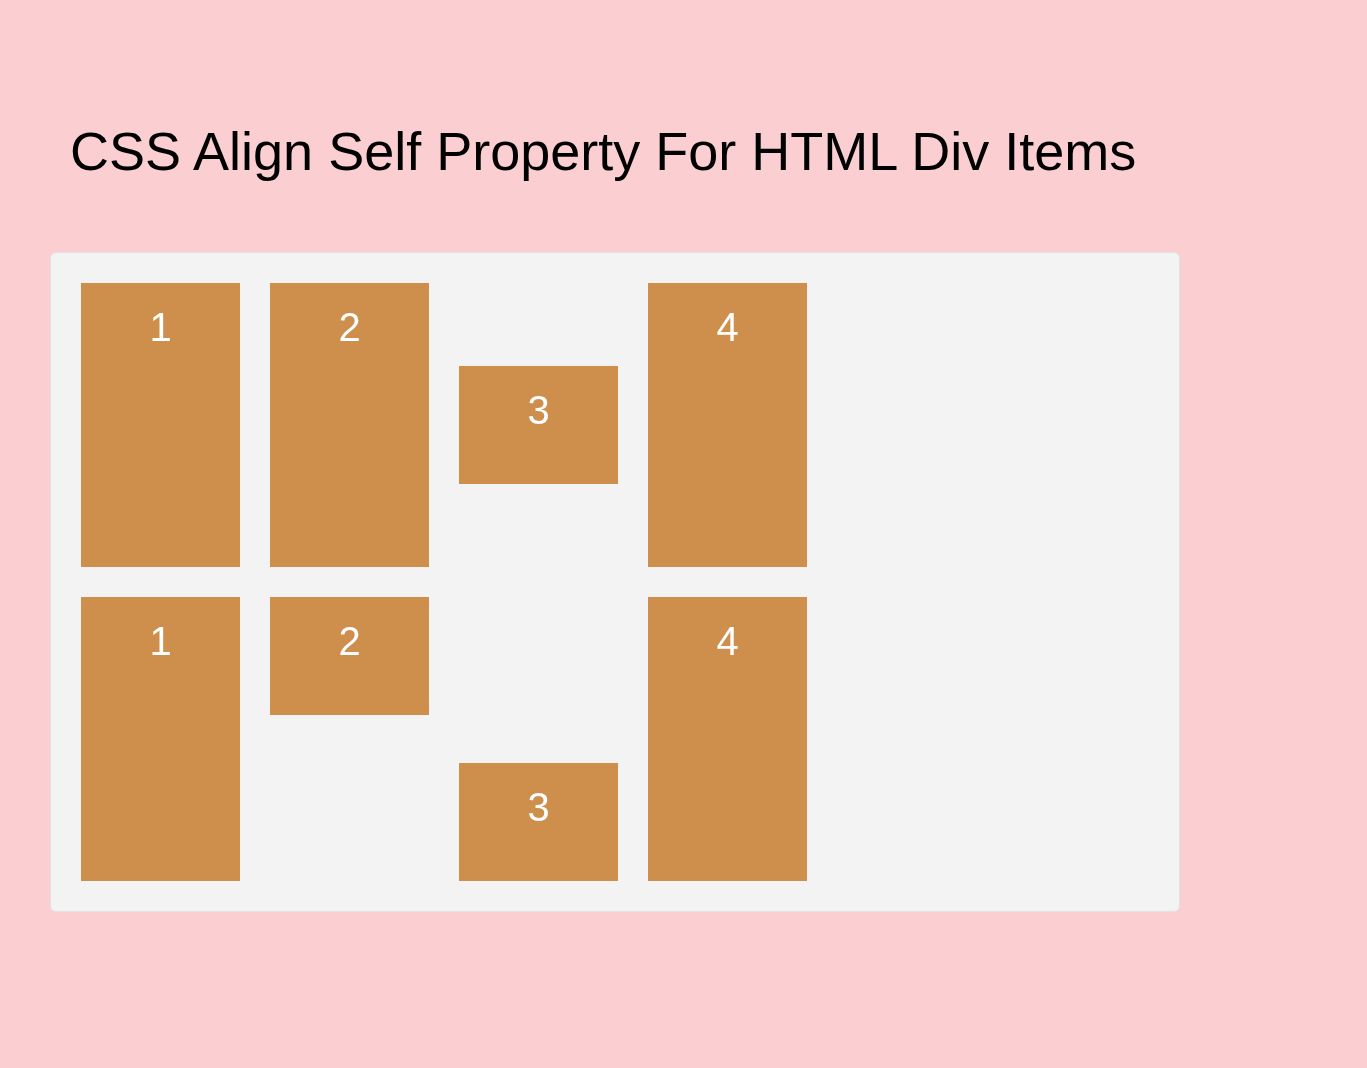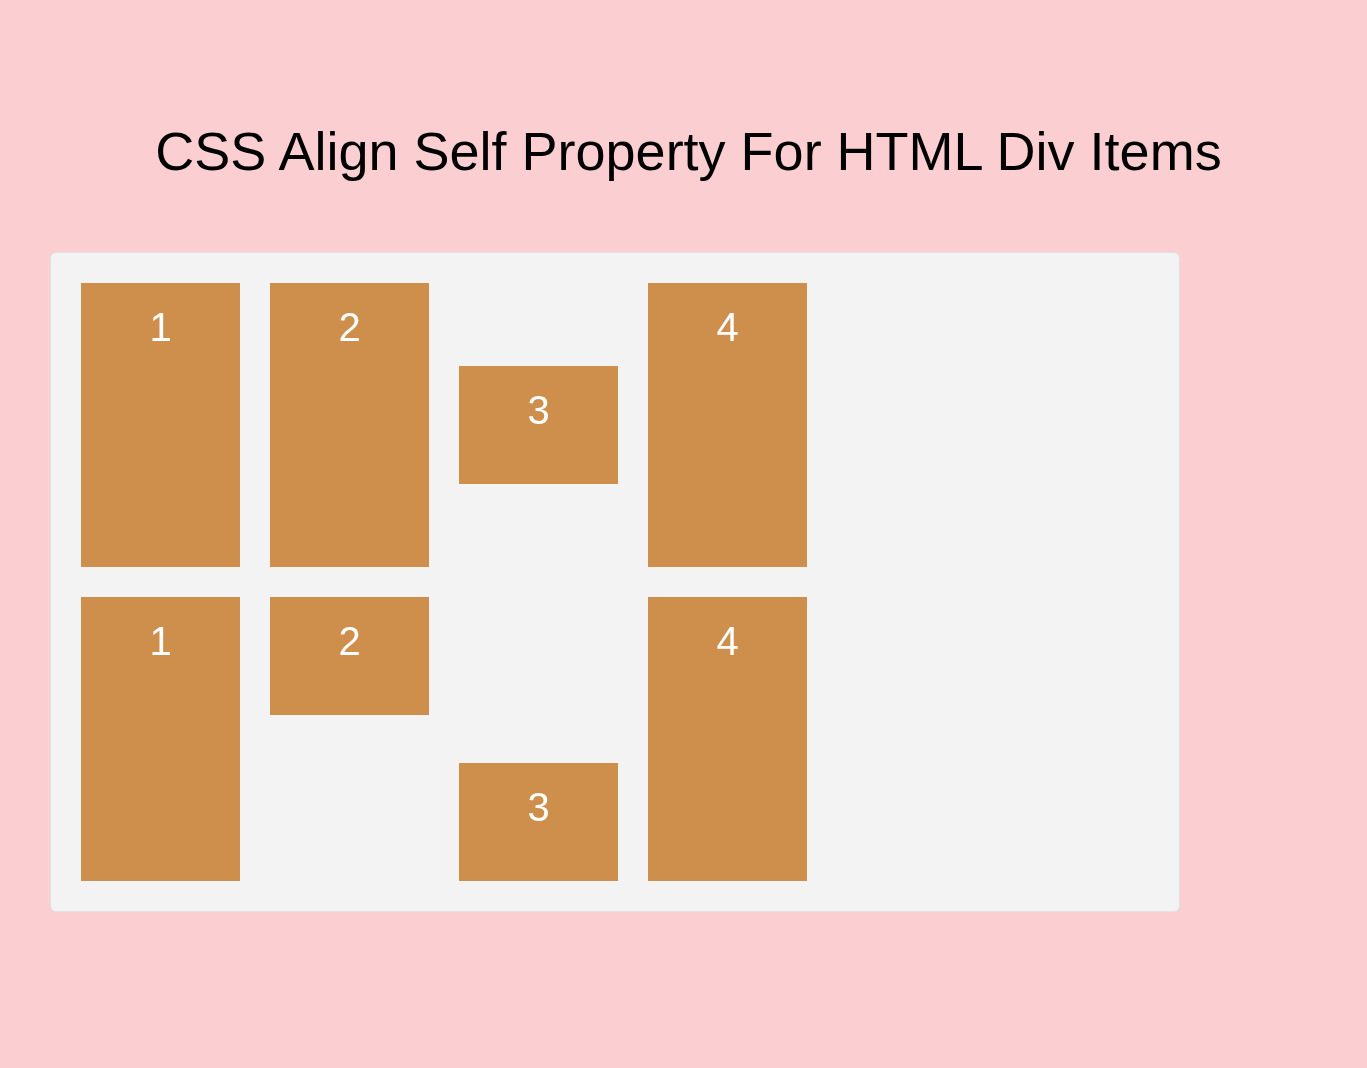--- a/index.html
+++ b/index.html
@@ -9,21 +9,20 @@
     font-family: Arial, Helvetica, sans-serif;
     padding: 60px;
   }
   .title {
     font-size: 54px;
     font-weight: 400;
     color: #000;
     margin-top: 60px;
     margin-bottom: 70px;
     margin-left: 10px;
-    text-align: center;
   }
   .outer-container {
     background: #f4f3f4;
     border: 1px solid #e3e1e3;
     border-radius: 6px;
     padding: 30px;
     width: 1130px;
     margin-left: -10px;
   }
   .flex-row {

